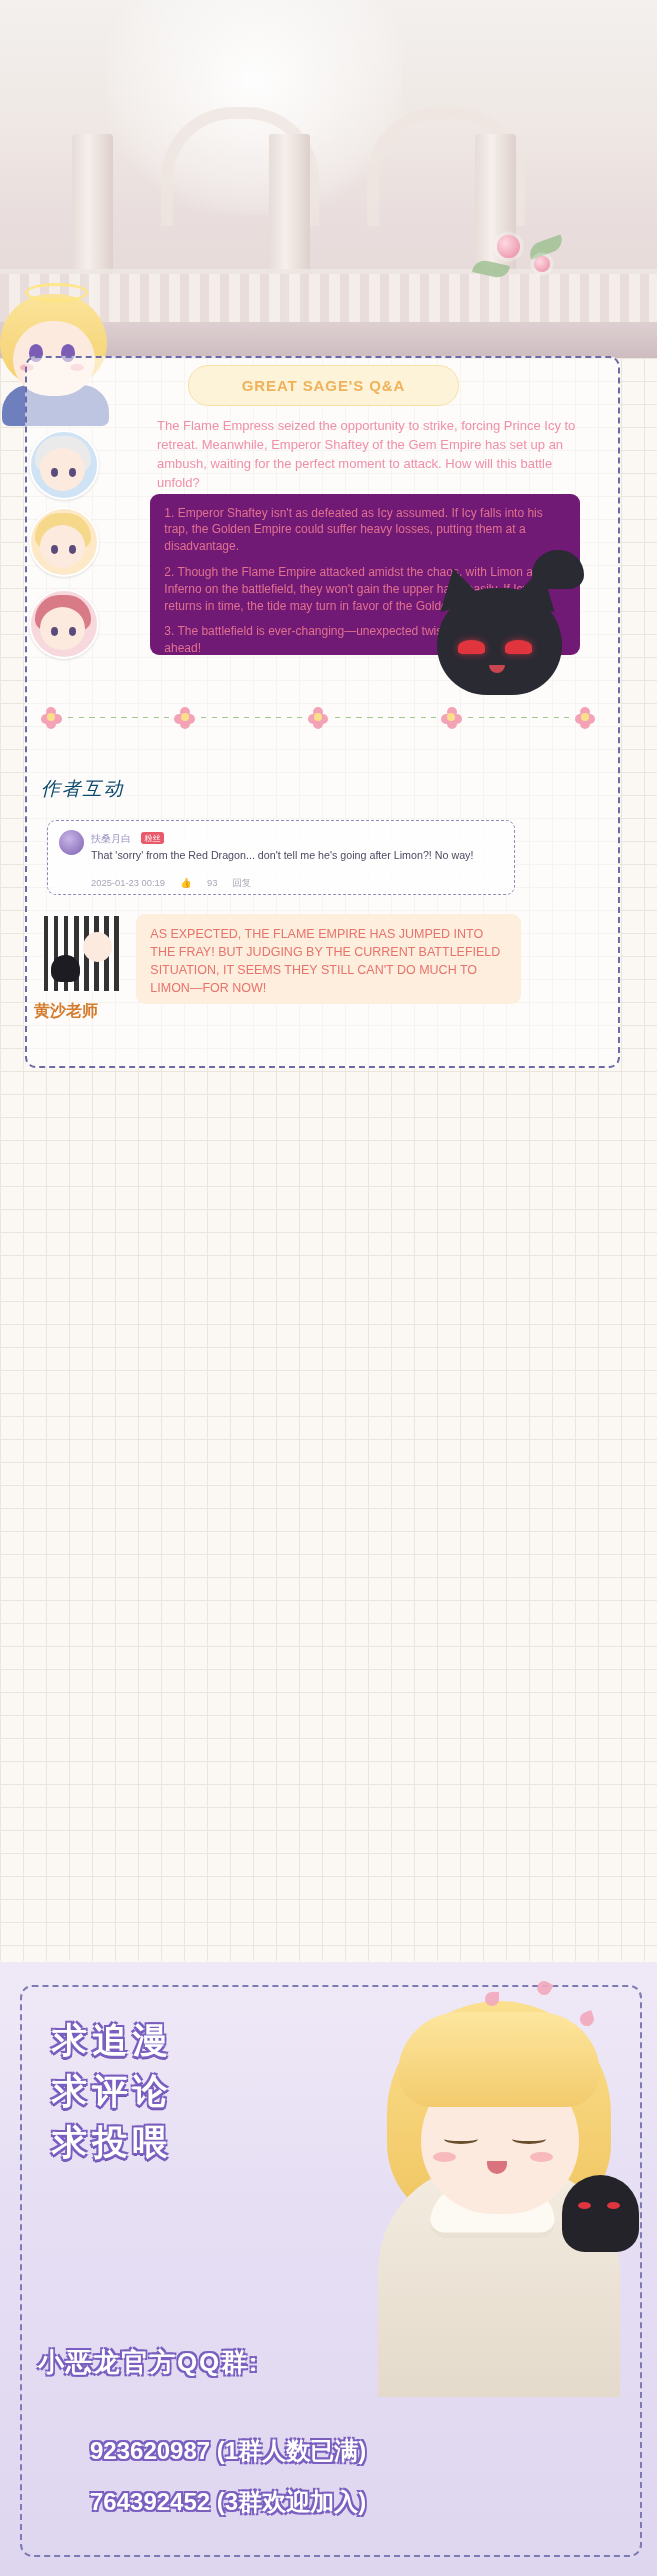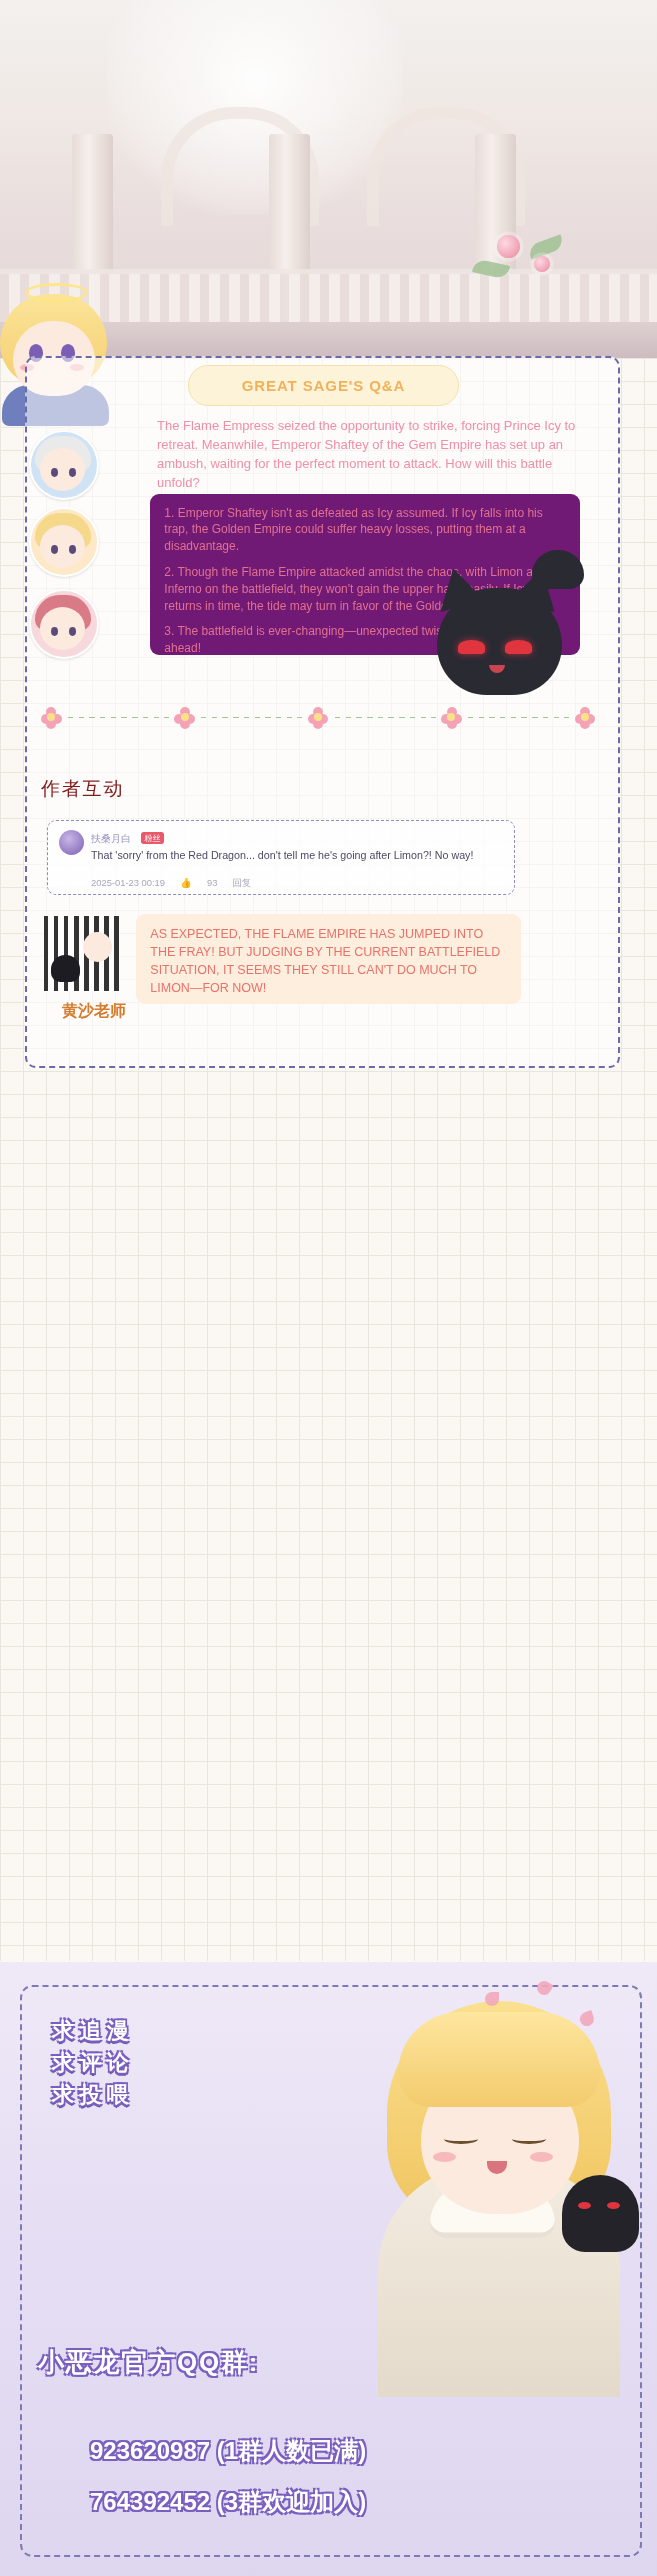--- a/index.html
+++ b/index.html
@@ -308,23 +308,24 @@
   .flower i:nth-child(1) { left: 5.4px; top: 0; }
   .flower i:nth-child(2) { left: 0; top: 7.2px; }
   .flower i:nth-child(3) { left: 10.7px; top: 7.2px; }
   .flower i:nth-child(4) { left: 5.4px; top: 12.5px; }
   .flower i:nth-child(5) { left: 6.3px; top: 6.3px; background: #fbe08a; width: 8px; height: 8px; }
 
   
   .section-title {
     position: absolute;
     left: 41px; top: 776px;
-    color: #7f1d1d;
+    color: #0c4a6e;
     font-size: 19px;
     letter-spacing: 1.8px;
+    font-style: italic;
   }
   .comment-card {
     position: absolute;
     left: 47px; top: 820px;
     width: 466px; height: 73px;
     border: 1.8px dashed #8f8cc0;
     border-radius: 9px;
     background: rgba(255,255,255,.7);
   }
   .comment-avatar {
@@ -392,21 +393,20 @@
     width: 29px; height: 30px;
     background: #fdeade;
     border-radius: 50%;
   }
   .author-name {
     position: absolute;
     left: 34px; top: 1001px;
     font-size: 16px;
     color: #d47b2e;
     font-weight: bold;
-    margin-left: 28px;
   }
   .reply-bubble {
     position: absolute;
     left: 136px; top: 914px;
     width: 385px; height: 90px;
     background: #fdeedd;
     border-radius: 9px;
     padding: 10.7px 14.3px;
     box-sizing: border-box;
   }
@@ -431,21 +431,21 @@
     border: 2.7px dashed #7d7ab4;
     border-radius: 12.5px;
   }
   .promo-lines {
     position: absolute;
     left: 52px; top: 2015px;
     width: 269px;
   }
   .promo-line {
     color: #ffffff;
-    font-size: 22px;
+    font-size: 35px;
     font-weight: bold;
     letter-spacing: 5.4px;
     line-height: 1.45;
     text-shadow:
       -1.8px -1.8px 0 #7a5fc0, 1.8px -1.8px 0 #7a5fc0,
       -1.8px 1.8px 0 #7a5fc0, 1.8px 1.8px 0 #7a5fc0,
       0 2.7px 0 #6a51ad;
   }
   .qq-label {
     position: absolute;

